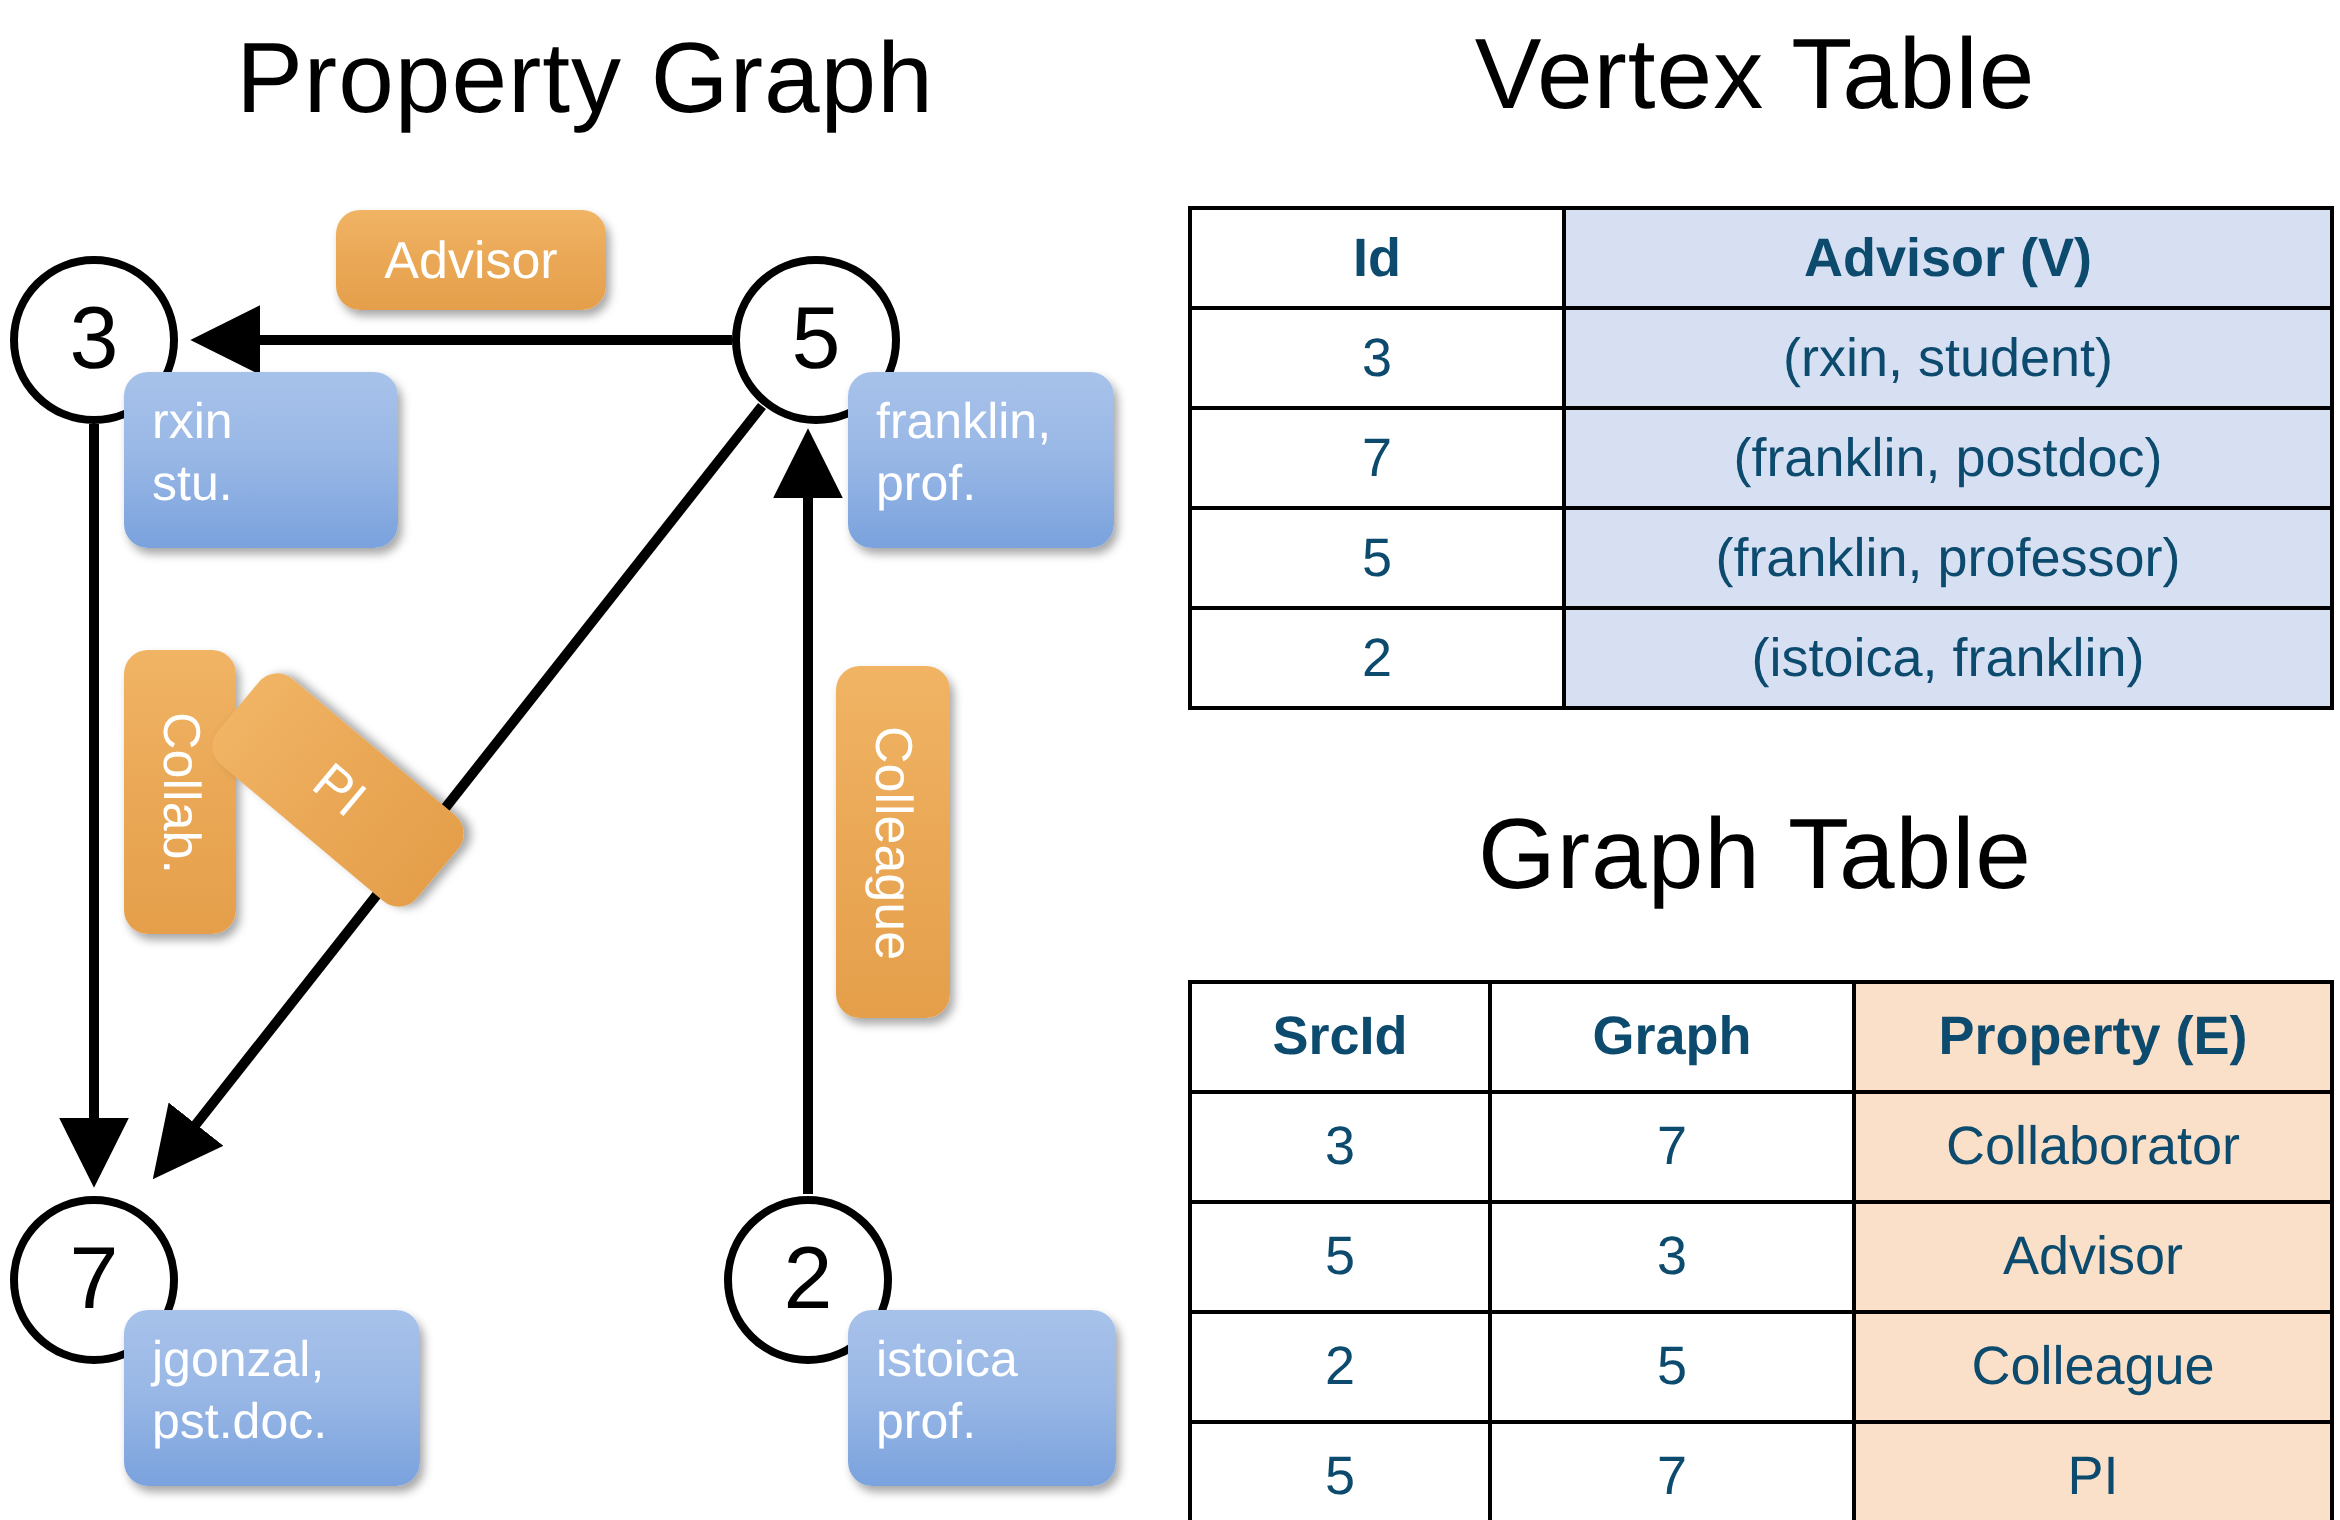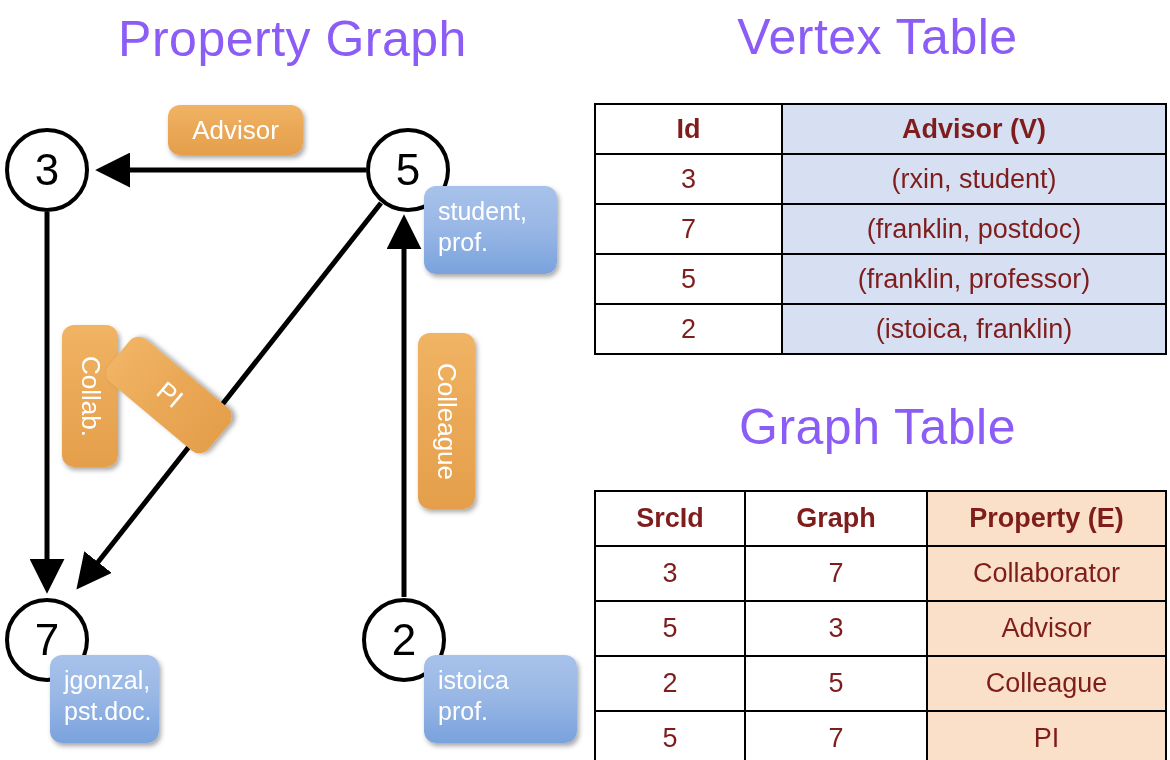--- a/index.html
+++ b/index.html
@@ -11,21 +11,21 @@
     position:relative;
   }
   .panel{position:absolute;}
 
   
   .title{
     position:absolute;
     font-family:"Liberation Sans", sans-serif;
     font-weight:300;
     font-size:50px;
-    color:#8b5cf6;
+    color:#000000;
     letter-spacing:0.5px;
     white-space:nowrap;
     text-align:center;
   }
   #graph-title{left:0;top:10px;width:585px;}
   #vertex-title{left:585px;top:8px;width:585px;}
   #edge-title{left:585px;top:398px;width:585px;}
 
   
   #graph-area{left:0;top:0;width:585px;height:760px;}
@@ -85,21 +85,21 @@
     position:absolute;
     border-collapse:collapse;
     table-layout:fixed;
     font-family:"Liberation Sans", sans-serif;
   }
   table.tbl td, table.tbl th{
     border:2px solid #000;
     text-align:center;
     font-weight:400;
     font-size:27px;
-    color:#7f1d1d;
+    color:#0c4a6e;
     padding:0;
   }
   table.tbl th{font-weight:700;}
 
   #vertex-table{left:594px;top:103px;width:573px;}
   #vertex-table th, #vertex-table td{height:48px;}
   #vertex-table .c-id{width:185px;background:#ffffff;}
   #vertex-table .c-prop{background:#d6e0f2;}
 
   #edge-table{left:594px;top:490px;width:573px;}
@@ -139,29 +139,33 @@
     <g>
       <line x1="404" y1="597" x2="404" y2="220" stroke="#000" stroke-width="5" marker-end="url(#arrow)"></line>
     </g>
   </svg>
 
   <div class="node" style="left:5px;top:128px;">3</div>
   <div class="node" style="left:366px;top:128px;">5</div>
   <div class="node" style="left:5px;top:598px;">7</div>
   <div class="node" style="left:362px;top:598px;">2</div>
 
+  <div class="vbox" style="left:62px;top:186px;width:137px;height:88px;">
+    <div>rxin</div>
+    <div>stu.</div>
+  </div>
   <div class="vbox" style="left:424px;top:186px;width:133px;height:88px;">
-    <div>student,</div>
+    <div>franklin,</div>
     <div>prof.</div>
   </div>
-  <div class="vbox" style="left:50px;top:655px;width:109px;height:88px;">
+  <div class="vbox" style="left:62px;top:655px;width:148px;height:88px;">
     <div>jgonzal,</div>
     <div>pst.doc.</div>
   </div>
-  <div class="vbox" style="left:424px;top:655px;width:153px;height:88px;">
+  <div class="vbox" style="left:424px;top:655px;width:134px;height:88px;">
     <div>istoica</div>
     <div>prof.</div>
   </div>
 
   <div class="ebox" style="left:168px;top:105px;width:135px;height:50px;">Advisor</div>
 
   <div class="ebox vert" style="left:62px;top:325px;width:56px;height:142px;">
     <span>Collab.</span>
   </div>
 

